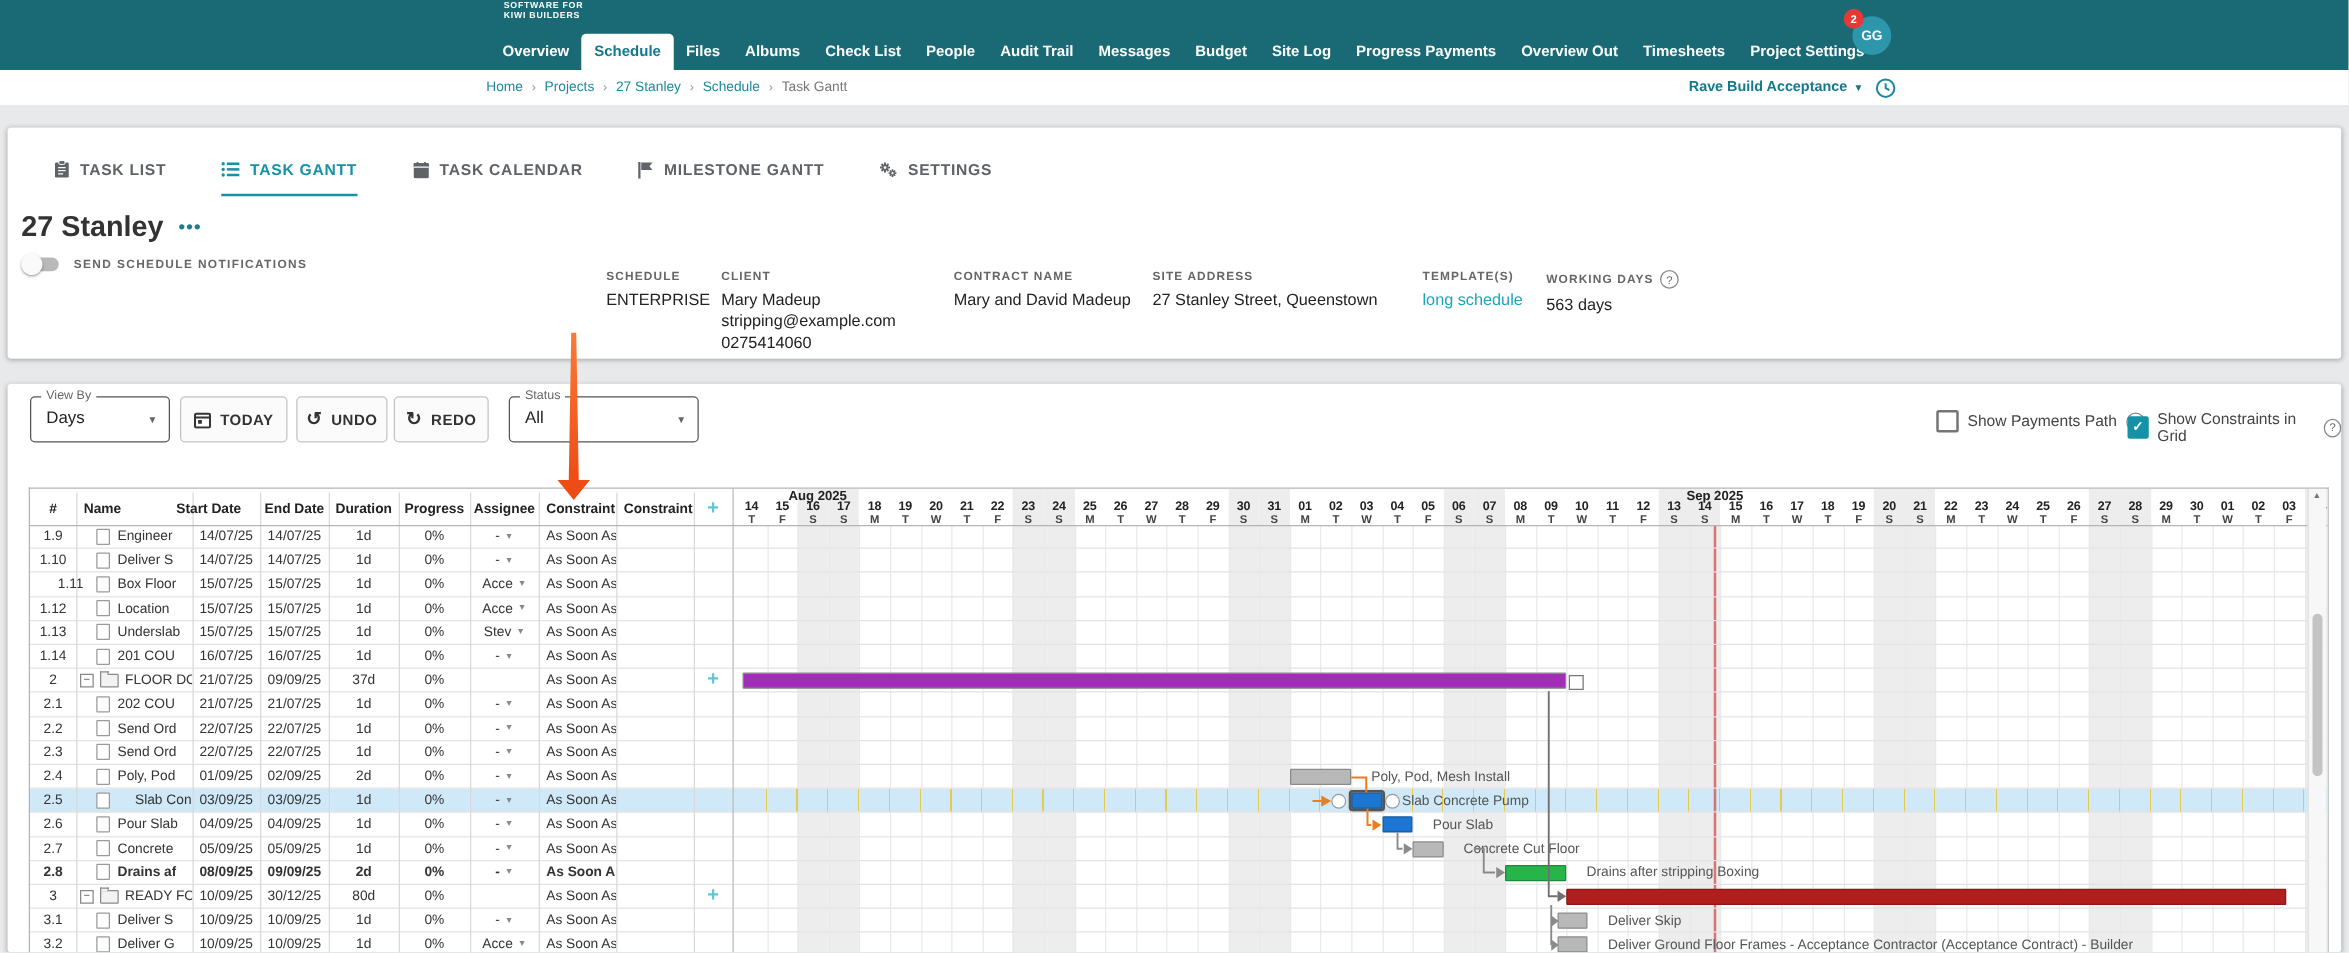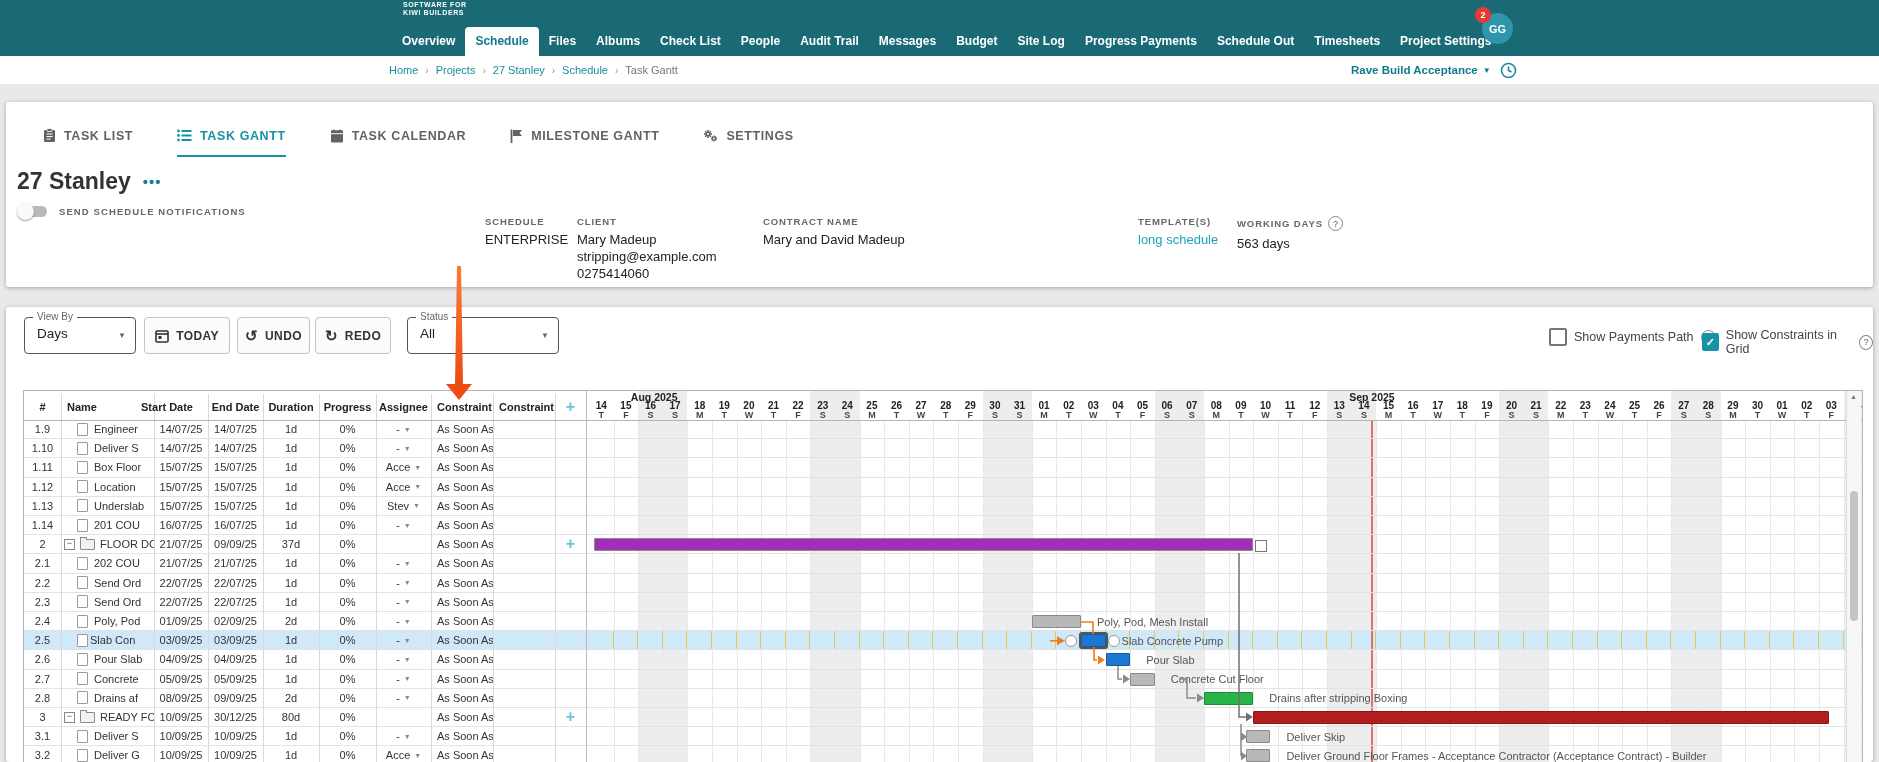--- a/index.html
+++ b/index.html
@@ -117,21 +117,21 @@
         <div class="navitem active">Schedule</div>
         <div class="navitem">Files</div>
         <div class="navitem">Albums</div>
         <div class="navitem">Check List</div>
         <div class="navitem">People</div>
         <div class="navitem">Audit Trail</div>
         <div class="navitem">Messages</div>
         <div class="navitem">Budget</div>
         <div class="navitem">Site Log</div>
         <div class="navitem">Progress Payments</div>
-        <div class="navitem">Schedule Out</div>
+        <div class="navitem">Overview Out</div>
         <div class="navitem">Timesheets</div>
         <div class="navitem">Project Settings</div>
       </nav>
     <div class="avatar">
       <span>GG</span>
       <span class="badge">2</span>
     </div>
   </div>
 
   <div class="crumbbar">
@@ -250,20 +250,24 @@
       <div class="info-label">CLIENT</div>
       <div class="info-value">
         <div>Mary Madeup</div>
         <div>stripping@example.com</div>
         <div>0275414060</div>
       </div>
     </div>
     <div class="info-block" style="left:757px">
       <div class="info-label">CONTRACT NAME</div>
       <div class="info-value">Mary and David Madeup</div>
+    </div>
+    <div class="info-block" style="left:916px">
+      <div class="info-label">SITE ADDRESS</div>
+      <div class="info-value">27 Stanley Street, Queenstown</div>
     </div>
     <div class="info-block" style="left:1132px">
       <div class="info-label">TEMPLATE(S)</div>
       <div class="info-value link">long schedule</div>
     </div>
     <div class="info-block" style="left:1231px">
       <div class="info-label">
         <span>WORKING DAYS</span>
         <span class="qmark">?</span>
       </div>
@@ -410,21 +414,21 @@
         <div class="cell" style="left: 295px; width: 57px; justify-content: center;">0%</div>
         <div class="cell" style="left: 352px; width: 55px; justify-content: center;">
           <span>-</span>
           <span class="caret-sm">▼</span>
         </div>
         <div class="cell" style="left: 407px; width: 62px; justify-content: flex-start; padding-left: 6px;">As Soon As</div>
         <div class="cell" style="left: 469px; width: 62px; justify-content: flex-start; padding-left: 6px;"></div>
         <div class="cell" style="left: 531px; width: 31px; justify-content: center;"></div>
       </div>
       <div class="grow" style="left: 0px; top: 67.4px; height: 19.2px;">
-        <div class="cell" style="left: 0px; width: 37px; justify-content: center;">1.11</div>
+        <div class="cell" style="left: 14px; width: 37px; justify-content: center;">1.11</div>
         <div class="cell" style="left: 37px; width: 93px; justify-content: flex-start; padding-left: 16px;">
           <span class="doc-ico"></span>
           <span style="margin-left:6px;overflow:hidden">Box Floor</span>
         </div>
         <div class="cell" style="left: 130px; width: 54px; justify-content: center;">15/07/25</div>
         <div class="cell" style="left: 184px; width: 55px; justify-content: center;">15/07/25</div>
         <div class="cell" style="left: 239px; width: 56px; justify-content: center;">1d</div>
         <div class="cell" style="left: 295px; width: 57px; justify-content: center;">0%</div>
         <div class="cell" style="left: 352px; width: 55px; justify-content: center;">
           <span>Acce</span>
@@ -575,21 +579,21 @@
           <span class="caret-sm">▼</span>
         </div>
         <div class="cell" style="left: 407px; width: 62px; justify-content: flex-start; padding-left: 6px;">As Soon As</div>
         <div class="cell" style="left: 469px; width: 62px; justify-content: flex-start; padding-left: 6px;"></div>
         <div class="cell" style="left: 531px; width: 31px; justify-content: center;"></div>
       </div>
       <div class="grow" style="left: 0px; top: 240.2px; height: 19.2px;">
         <div class="cell" style="left: 0px; width: 37px; justify-content: center;">2.5</div>
         <div class="cell" style="left: 37px; width: 93px; justify-content: flex-start; padding-left: 16px;">
           <span class="doc-ico"></span>
-          <span style="margin-left:2px;overflow:hidden">Slab Con</span>
+          <span style="margin-left:20px;overflow:hidden">Slab Con</span>
         </div>
         <div class="cell" style="left: 130px; width: 54px; justify-content: center;">03/09/25</div>
         <div class="cell" style="left: 184px; width: 55px; justify-content: center;">03/09/25</div>
         <div class="cell" style="left: 239px; width: 56px; justify-content: center;">1d</div>
         <div class="cell" style="left: 295px; width: 57px; justify-content: center;">0%</div>
         <div class="cell" style="left: 352px; width: 55px; justify-content: center;">
           <span>-</span>
           <span class="caret-sm">▼</span>
         </div>
         <div class="cell" style="left: 407px; width: 62px; justify-content: flex-start; padding-left: 6px;">As Soon As</div>
@@ -625,21 +629,21 @@
         <div class="cell" style="left: 239px; width: 56px; justify-content: center;">1d</div>
         <div class="cell" style="left: 295px; width: 57px; justify-content: center;">0%</div>
         <div class="cell" style="left: 352px; width: 55px; justify-content: center;">
           <span>-</span>
           <span class="caret-sm">▼</span>
         </div>
         <div class="cell" style="left: 407px; width: 62px; justify-content: flex-start; padding-left: 6px;">As Soon As</div>
         <div class="cell" style="left: 469px; width: 62px; justify-content: flex-start; padding-left: 6px;"></div>
         <div class="cell" style="left: 531px; width: 31px; justify-content: center;"></div>
       </div>
-      <div class="grow" style="left: 0px; top: 297.8px; height: 19.2px;">
+      <div class="grow" style="left: 0px; top: 297.8px; height: 19.2px; font-weight: bold;">
         <div class="cell" style="left: 0px; width: 37px; justify-content: center;">2.8</div>
         <div class="cell" style="left: 37px; width: 93px; justify-content: flex-start; padding-left: 16px;">
           <span class="doc-ico"></span>
           <span style="margin-left:6px;overflow:hidden">Drains af</span>
         </div>
         <div class="cell" style="left: 130px; width: 54px; justify-content: center;">08/09/25</div>
         <div class="cell" style="left: 184px; width: 55px; justify-content: center;">09/09/25</div>
         <div class="cell" style="left: 239px; width: 56px; justify-content: center;">2d</div>
         <div class="cell" style="left: 295px; width: 57px; justify-content: center;">0%</div>
         <div class="cell" style="left: 352px; width: 55px; justify-content: center;">

